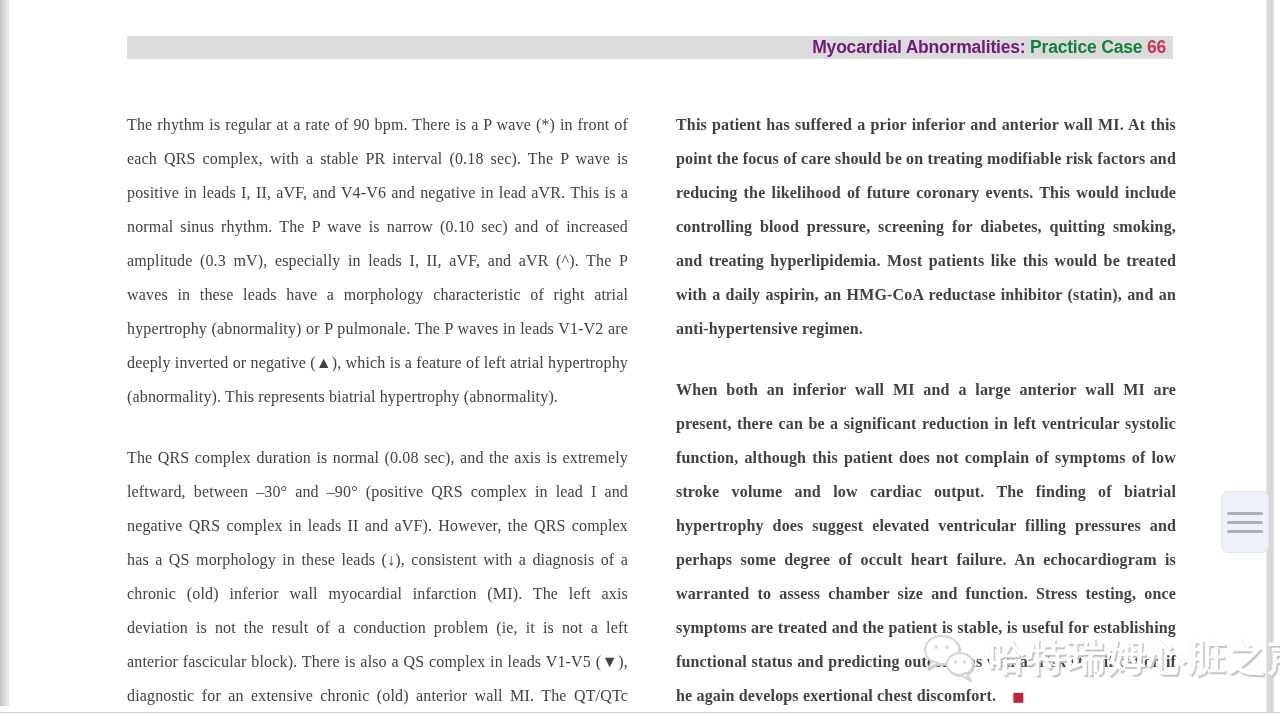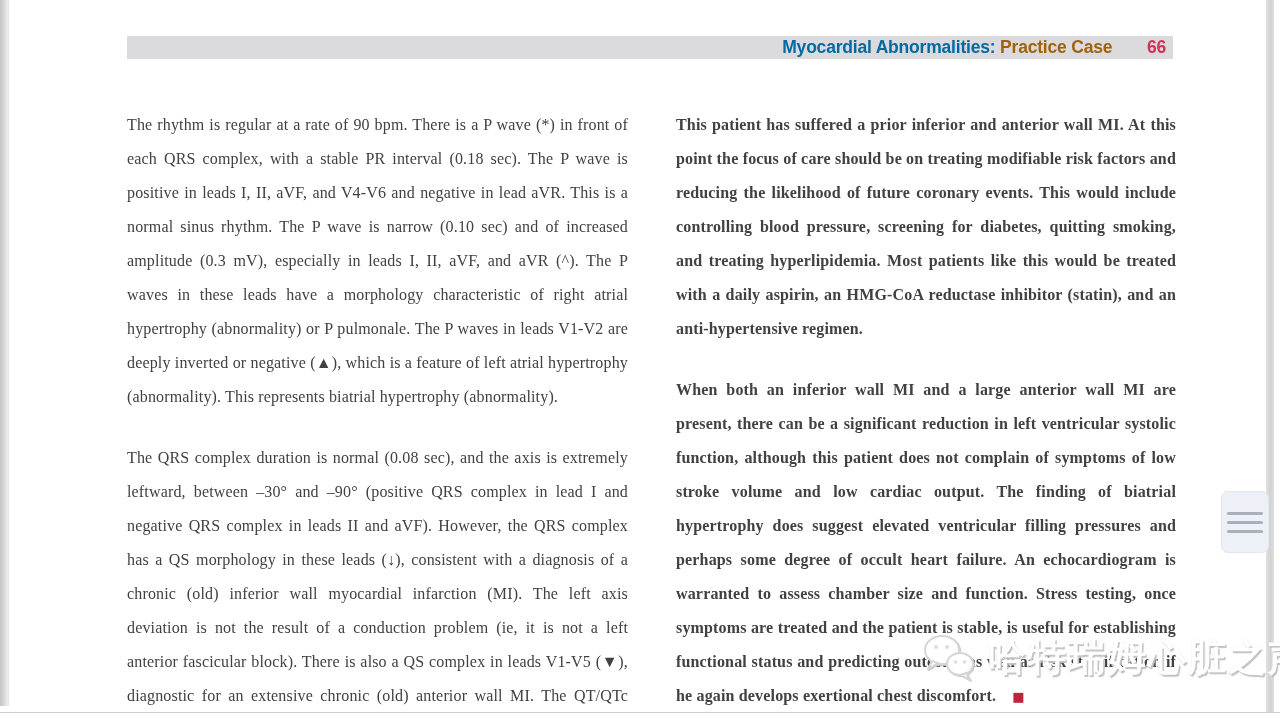--- a/index.html
+++ b/index.html
@@ -41,23 +41,23 @@
     display: flex;
     align-items: center;
     justify-content: flex-end;
     padding-right: 7px;
     font-family: "Liberation Sans", sans-serif;
     font-weight: 700;
     font-size: 17.5px;
     letter-spacing: -0.2px;
     white-space: pre;
   }
-  .header-section { color: #0369a1; }
-  .header-case { color: #a16207; }
-  .header-num { color: #cf3356; margin-left: 30px; }
+  .header-section { color: #701a75; }
+  .header-case { color: #15803d; }
+  .header-num { color: #cf3356; }
   
   .col {
     position: absolute;
     top: 108px;
     color: #414141;
     font-size: 16px;
     line-height: 34px;
     text-align: justify;
     letter-spacing: 0.01em;
   }

